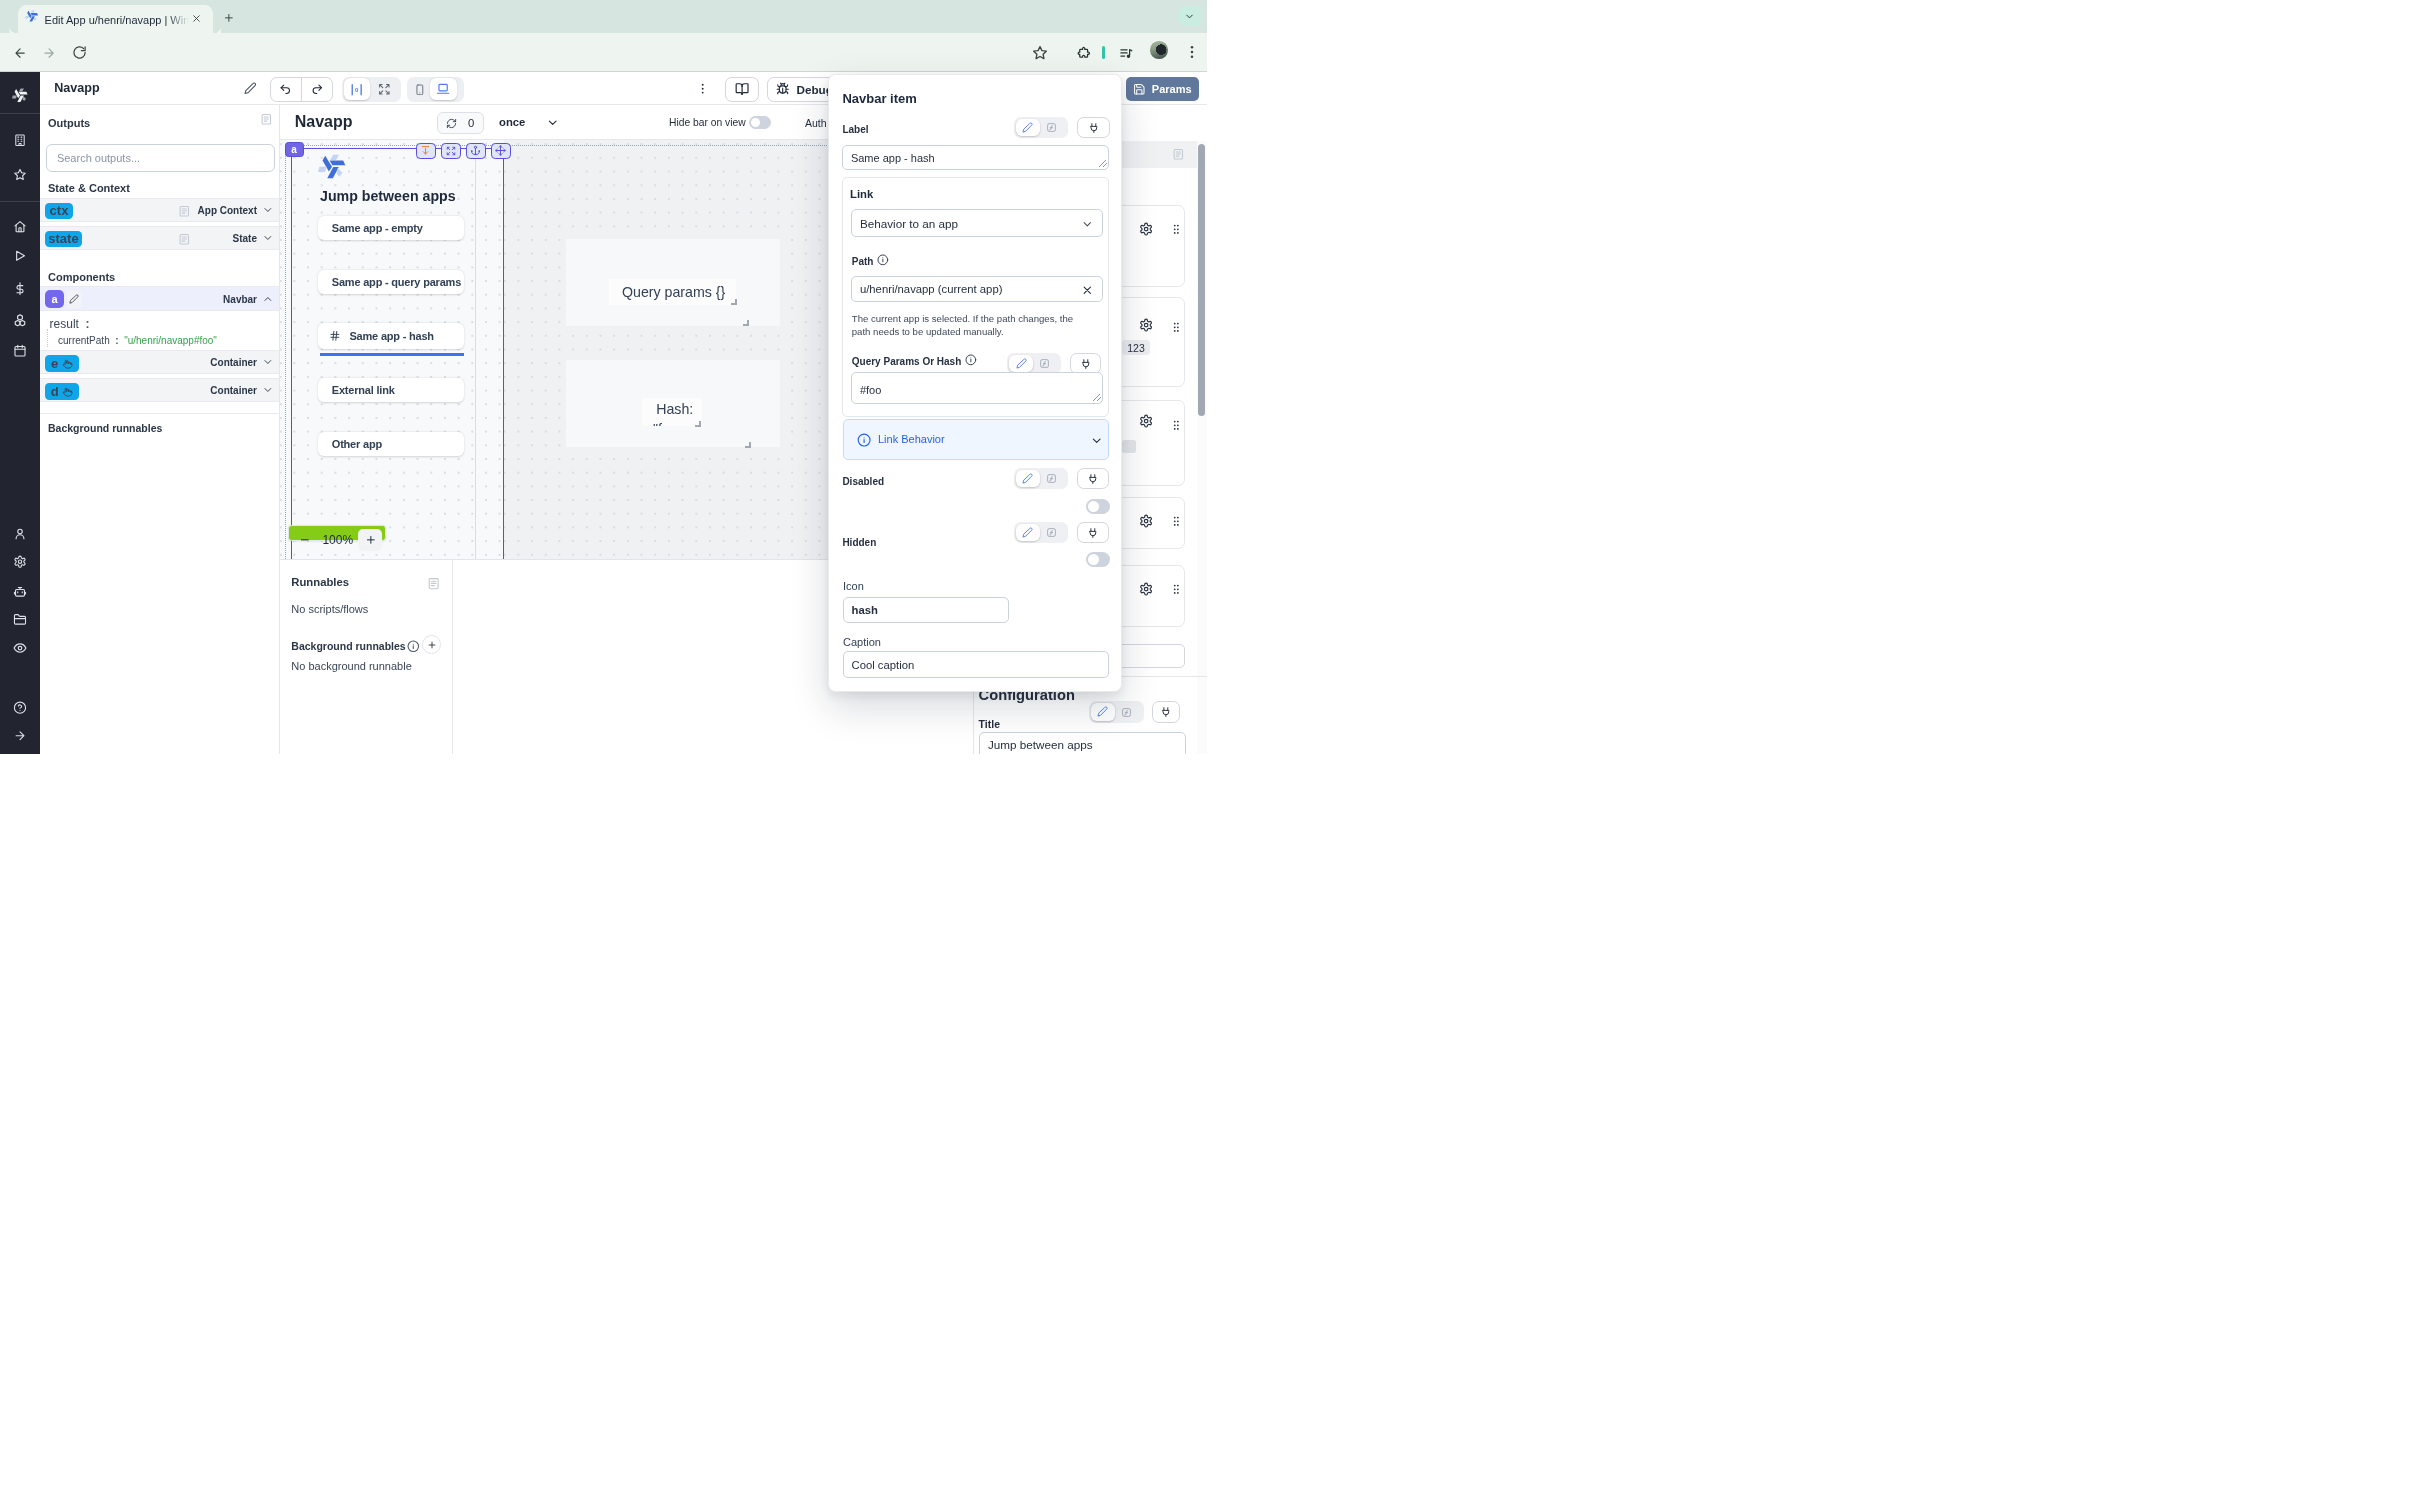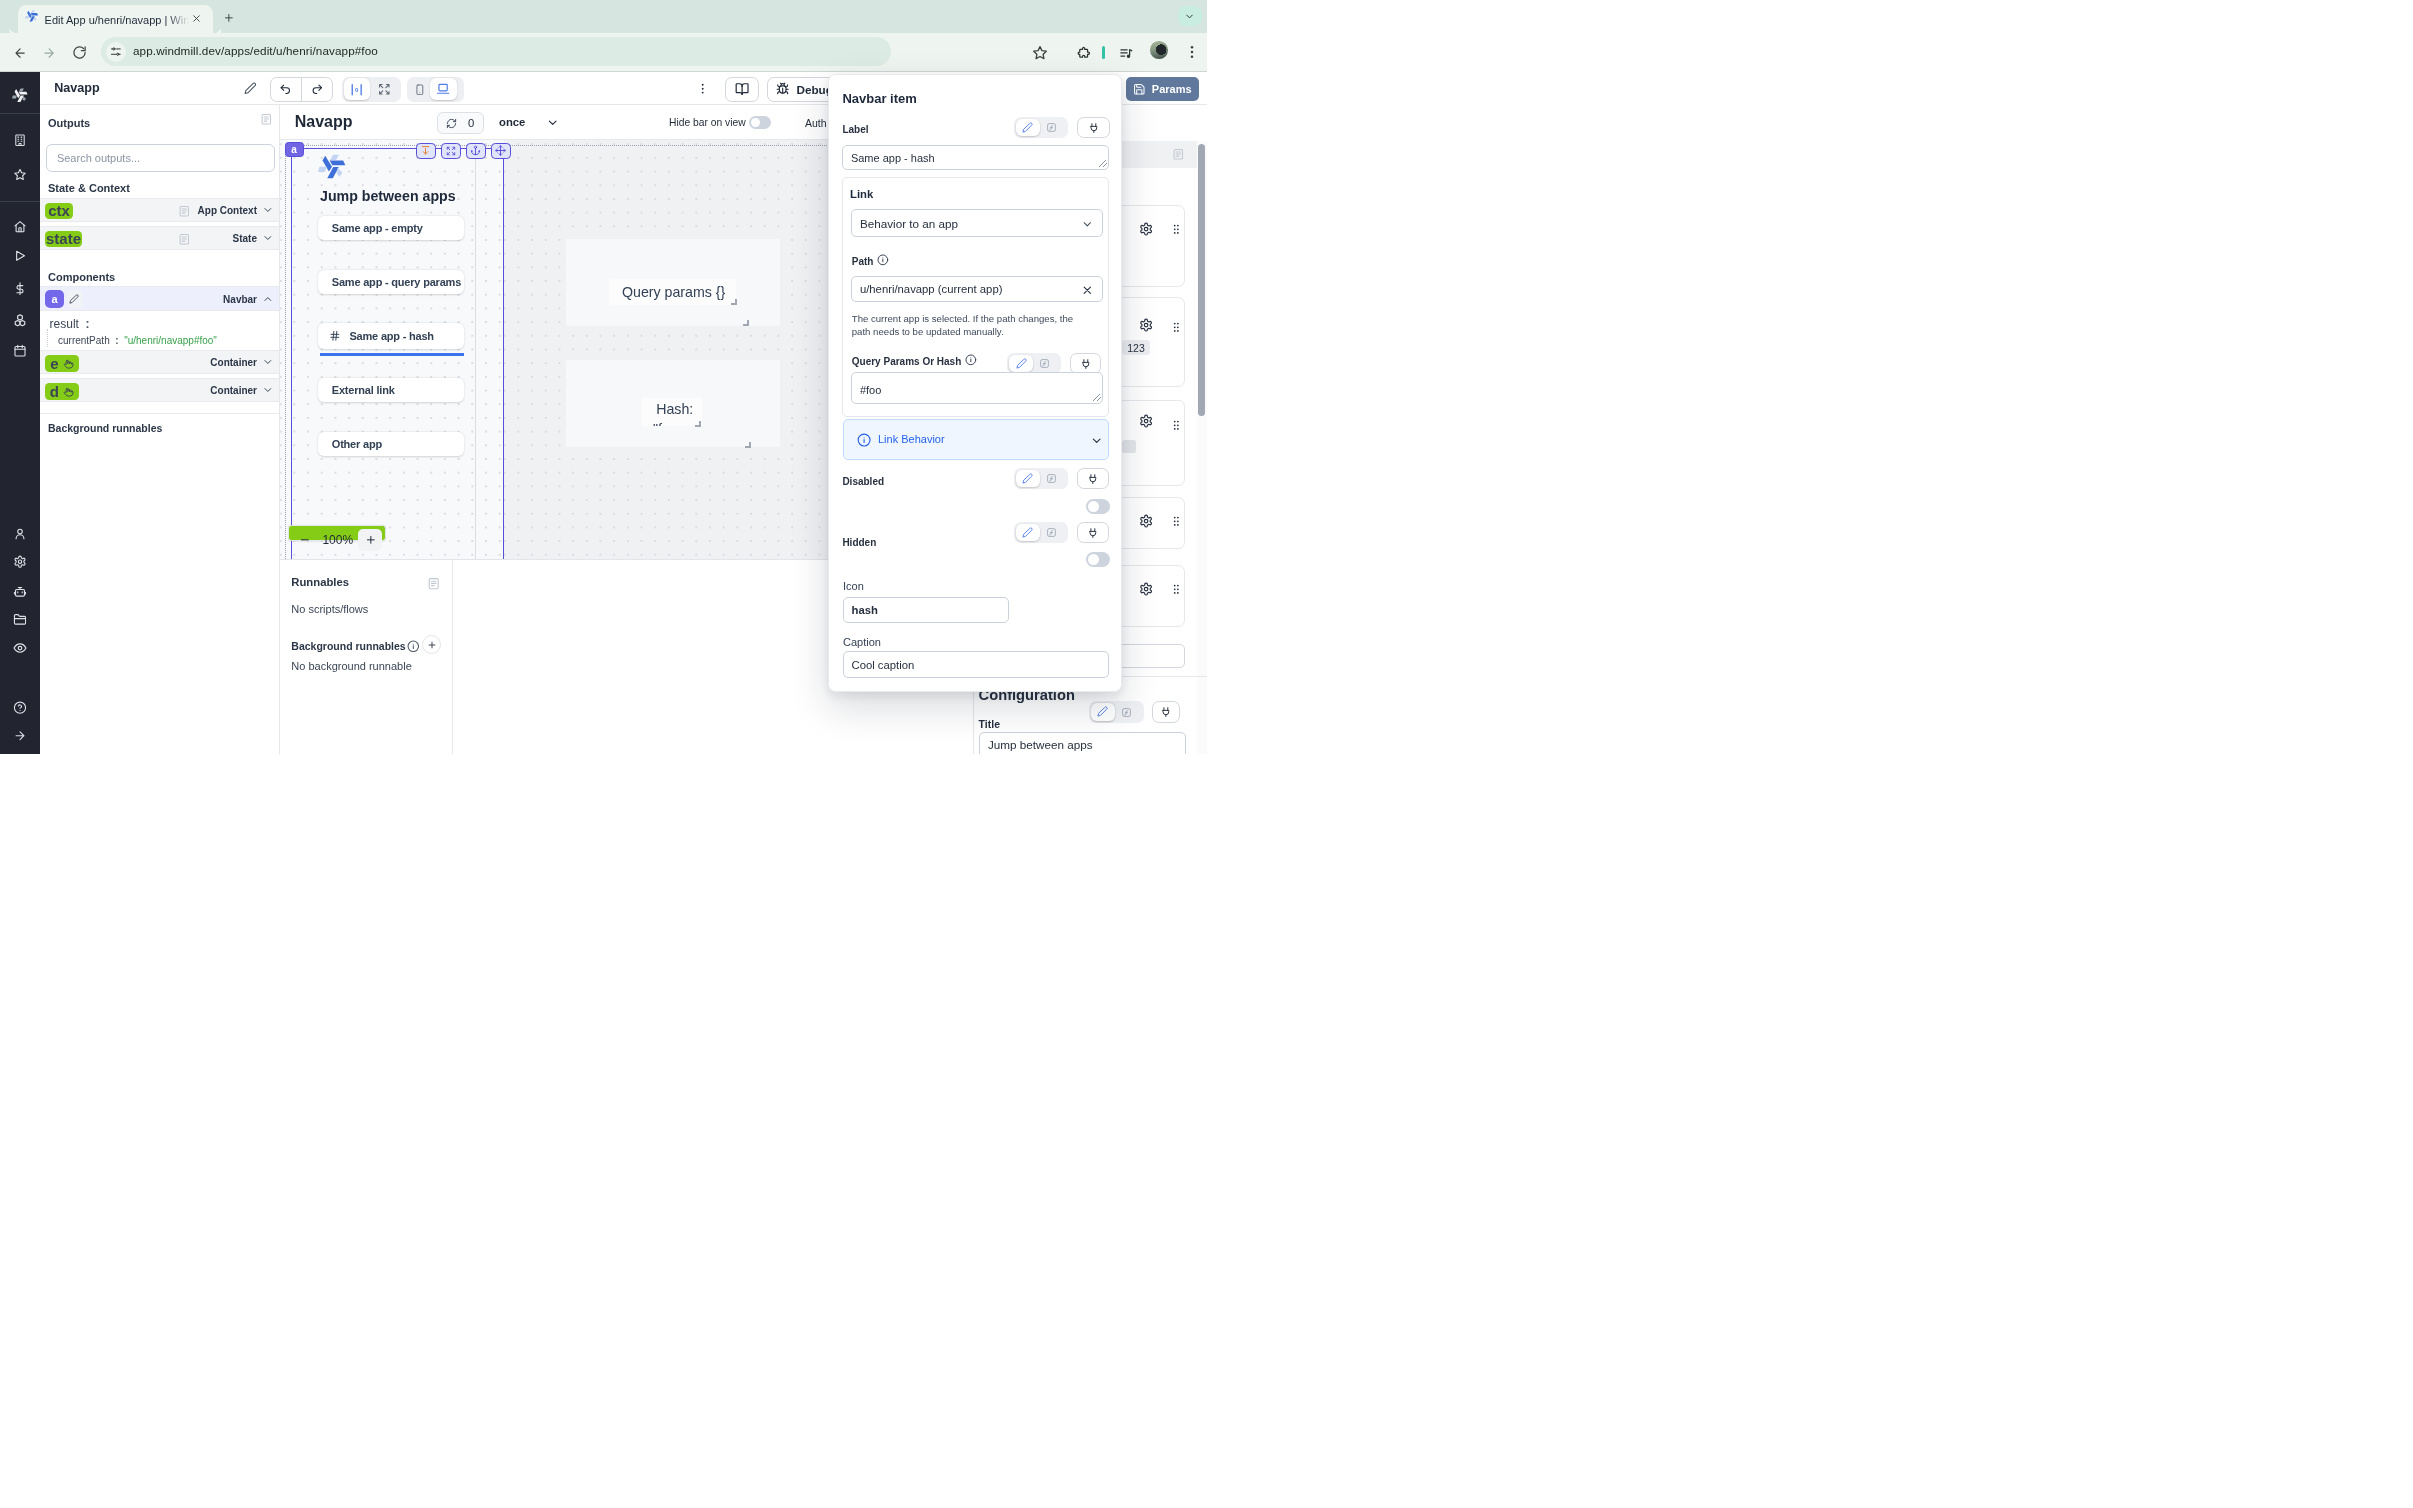--- a/index.html
+++ b/index.html
@@ -32,21 +32,21 @@
   .toolbar { position:absolute; left:40px; top:72px; width:1167px; height:33px; background:#fff; border-bottom:0.8px solid #e5e7eb; }
   .btn { position:absolute; background:#fff; border:0.8px solid #d3d7dd; border-radius:6.7px; display:flex; align-items:center; justify-content:center; }
   .seg { position:absolute; background:#edeff2; border-radius:6.7px; display:flex; align-items:center; }
   .seg .on { background:#fff; border-radius:5.9px; box-shadow:0 0.8px 1.7px rgba(0,0,0,.18); display:flex; align-items:center; justify-content:center; }
   .deploy { position:absolute; left:1086px; top:5px; width:73px; height:24px; background:#60789c; border-radius:5px; color:#fff; font-size:11px; font-weight:bold; display:flex; align-items:center; justify-content:center; gap:5.9px; }
 
   
   .outputs { position:absolute; left:40px; top:105px; width:240px; height:649px; background:#fff; border-right:0.8px solid #e5e7eb; }
   .h17 { font-weight:bold; font-size:11px; color:#2b3647; }
   .row { position:absolute; left:0; width:239px; height:24px; background:#f3f4f6; border-top:0.8px solid #e8eaed; border-bottom:0.8px solid #e8eaed; }
-  .badge { position:absolute; background:#84cc16; border-radius:4.2px; color:#3b4454; font-weight:bold; font-size:15px; display:flex; align-items:center; justify-content:center; }
+  .badge { position:absolute; background:#0ea5e9; border-radius:4.2px; color:#3b4454; font-weight:bold; font-size:13px; display:flex; align-items:center; justify-content:center; }
   .rlabel { position:absolute; right:22px; font-weight:bold; font-size:10px; color:#2b3647; top:50%; transform:translateY(-50%); }
   .rchev { position:absolute; right:5px; top:50%; transform:translateY(-50%); }
 
   
   .cheader { position:absolute; left:280px; top:105px; width:927px; height:35px; background:#fff; border-bottom:0.8px solid #e5e7eb; }
   .canvas { position:absolute; left:280px; top:140px; width:927px; height:419px; background:#f0f1f3; }
   .dots { background-image:radial-gradient(circle, #dadce0 0.7px, transparent 0.8px); background-size:13.7px 13.7px; background-position:7.5px 11px; }
   .comp { position:absolute; left:11px; top:8.4px; width:213px; height:411px; background:transparent; border-left:1.3px solid #584ed9; border-right:1.3px solid #584ed9; border-top:1.3px solid #584ed9; }
   .navbtn { position:absolute; left:26.4px; width:146px; background:#fff; border-radius:5.9px; box-shadow:0 0.8px 2.5px rgba(0,0,0,.1),0 0.8px 1.7px rgba(0,0,0,.06); font-weight:bold; font-size:11px; letter-spacing:-0.2px; color:#334155; display:flex; align-items:center; }
   .selbtn { position:absolute; top:2.5px; width:19.7px; height:16px; background:#e0e5fb; border:1.3px solid #584ed9; border-radius:4.2px; display:flex; align-items:center; justify-content:center; }
@@ -101,31 +101,20 @@
     <svg class="abs ic" style="left:12.6px;top:12.6px" width="14.2" height="14.2" viewBox="0 0 24 24" stroke="#3a4540" stroke-width="2.2">
         <path d="M19 12H5m7-7-7 7 7 7"></path>
       </svg>
     <svg class="abs ic" style="left:42px;top:12.6px" width="14.2" height="14.2" viewBox="0 0 24 24" stroke="#96a8a0" stroke-width="2.2">
         <path d="M5 12h14m-7-7 7 7-7 7"></path>
       </svg>
     <svg class="abs ic" style="left:72px;top:11.7px" width="15" height="15" viewBox="0 0 24 24" stroke="#3a4540" stroke-width="2.2">
         <path d="M21 12a9 9 0 1 1-2.6-6.3"></path>
         <path d="M21 3v6h-6" fill="none"></path>
       </svg>
-    <div class="pill">
-      <div class="sitecirc">
-          <svg class="ic" style="margin:4.2px" width="11.7" height="11.7" viewBox="0 0 24 24" stroke="#2b3632" stroke-width="2.4">
-            <circle cx="8" cy="6" r="2.2"></circle>
-            <path d="M13.5 6H21M3 6h2.5"></path>
-            <circle cx="16" cy="17" r="2.2"></circle>
-            <path d="M3 17h10M21 17h-2.5"></path>
-          </svg>
-        </div>
-      <div class="urltext">app.windmill.dev/apps/edit/u/henri/navapp#foo</div>
-    </div>
     <svg class="abs ic" style="left:1032px;top:11.7px" width="16" height="16" viewBox="0 0 24 24" stroke="#3a4540">
         <path d="M12 2.5l2.9 5.9 6.6.9-4.8 4.6 1.2 6.5-5.9-3.1-5.9 3.1 1.2-6.5L2.5 9.3l6.6-.9z"></path>
       </svg>
     <svg class="abs ic" style="left:1076px;top:11.7px" width="15" height="15" viewBox="0 0 24 24" stroke="#2b3632" stroke-width="2">
         <path d="M14 7 h3.5 a1 1 0 0 1 1 1 V11.5 h1.25 a1.75 1.75 0 1 1 0 3.5 H18.5 V18.5 a1 1 0 0 1-1 1 H14 v-1.25 a1.75 1.75 0 1 0-3.5 0 V19.5 H7 a1 1 0 0 1-1-1 V15 H5.25 a1.75 1.75 0 1 1 0-3.5 H6 V8 a1 1 0 0 1 1-1 h3.5 V5.75 a1.75 1.75 0 1 1 3.5 0 Z"></path>
       </svg>
     <div class="abs" style="left:1102px;top:13.4px;width:2.5px;height:12.6px;background:#35c3a6;border-radius:1.7px"></div>
     <svg class="abs ic" style="left:1119px;top:12.6px" width="15" height="15" viewBox="0 0 24 24" stroke="#2b3632" stroke-width="2.3">
         <path d="M3 6h10M3 11h10M3 16h6"></path>
         <path d="M17 6v8.5"></path>

